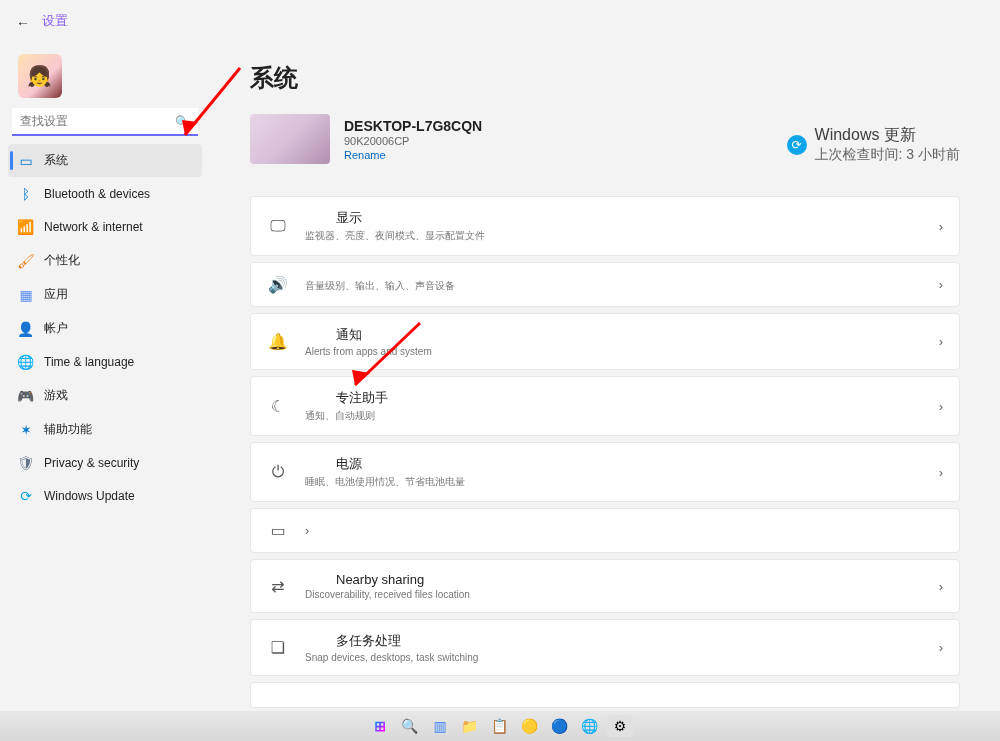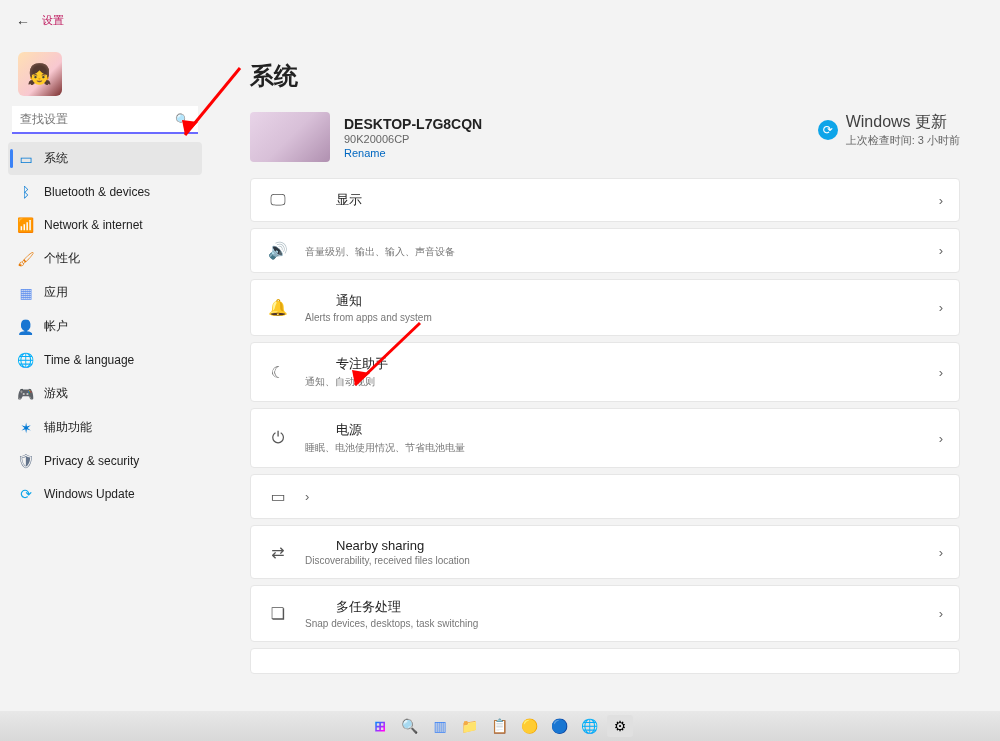--- a/index.html
+++ b/index.html
@@ -1,21 +1,21 @@
 <!DOCTYPE html>
 <html><head>
 <meta charset="utf-8">
 <style>
 * { margin: 0; padding: 0; box-sizing: border-box; font-family: "Segoe UI", "Microsoft YaHei", sans-serif; }
 body { background: #f3f3f3; width: 1000px; height: 741px; overflow: hidden; position: relative; }
 
 
 .header { display: flex; align-items: center; padding: 12px 16px; gap: 12px; }
 .back-arrow { font-size: 14px; color: #333; cursor: pointer; }
-.header-title { font-size: 11px; color: #be185d; }
+.header-title { font-size: 13px; color: #8b5cf6; }
 
 
 .layout { display: flex; height: calc(741px - 40px - 30px); }
 
 
 .sidebar { width: 210px; padding: 8px 8px 8px 8px; }
 .avatar-box { width: 44px; height: 44px; border-radius: 6px; margin: 4px 0 10px 10px; background: linear-gradient(135deg,#ffe0b3,#f8c8d0 60%,#7a2e2e); display:flex; align-items:center; justify-content:center; font-size:20px; }
 .search-wrap { position: relative; margin: 0 4px 8px 4px; }
 .search-input { width: 100%; padding: 6px 28px 6px 8px; font-size: 12px; border: none; border-bottom: 2px solid #6a6aff; background: #fff; outline: none; color:#777; }
 .search-icon { position: absolute; right: 8px; top: 50%; transform: translateY(-50%); font-size: 12px; color: #666; }
@@ -33,30 +33,30 @@
 .ic-time { color:#0ea5e9; }
 .ic-game { color:#64748b; }
 .ic-acc { color:#0078d4; }
 .ic-priv { color:#64748b; }
 .ic-wu { color:#0ea5e9; }
 
 
 .main { flex: 1; padding: 20px 40px 10px 40px; overflow-y: auto; }
 .page-title { font-size: 24px; font-weight: 600; color: #222; margin-bottom: 20px; }
 
-.device-row { display: flex; align-items: flex-start; justify-content: space-between; margin-bottom: 16px; }
+.device-row { display: flex; align-items: flex-end; justify-content: space-between; margin-bottom: 32px; }
 .device-left { display: flex; align-items: center; gap: 14px; }
 .device-thumb { width: 80px; height: 50px; border-radius: 4px; background: linear-gradient(135deg,#e8d4e8,#d8c0d8,#b090b0); }
 .device-name { font-size: 14px; font-weight: 600; color: #222; }
 .device-model { font-size: 11px; color: #666; margin-top: 1px; }
 .device-rename { font-size: 11px; color: #0067c0; margin-top: 2px; cursor: pointer; }
 .wu-box { display: flex; align-items: center; gap: 8px; }
 .wu-icon { width: 20px; height: 20px; border-radius: 50%; background: #0ea5e9; color: #fff; display: flex; align-items: center; justify-content: center; font-size: 12px; }
 .wu-title { font-size: 16px; font-weight: 400; color: #404040; }
-.wu-sub { font-size: 11px; color: #666; }
+.wu-sub { font-size: 14px; color: #666; }
 
 .card { background: #fff; border: 1px solid #e6e6e6; border-radius: 4px; padding: 12px 16px; display: flex; align-items: center; gap: 16px; margin-bottom: 6px; cursor: pointer; }
 .card-icon { width: 22px; display: flex; align-items: center; justify-content: center; color: #555; font-size: 16px; }
 .card-body { flex: 1; }
 .card-title { font-size: 13px; color: #222; margin-left: 31px; }
 .card-sub { font-size: 10px; color: #777; margin-top: 2px; }
 .chev { color: #666; font-size: 13px; }
 
 
 .arrow { position: absolute; pointer-events: none; }
@@ -150,20 +150,21 @@
           <div class="wu-sub">上次检查时间: 3 小时前</div>
         </div>
       </div>
     </div>
 
     <div id="cards">
         <div class="card">
           <div class="card-icon">🖵</div>
           <div class="card-body">
             <div class="card-title">显示</div>
+            <div class="card-sub">监视器、亮度、夜间模式、显示配置文件</div>
           </div>
           <div class="chev">›</div>
         </div>
         <div class="card">
           <div class="card-icon">🔊</div>
           <div class="card-body">
             <div class="card-sub">音量级别、输出、输入、声音设备</div>
           </div>
           <div class="chev">›</div>
         </div>

